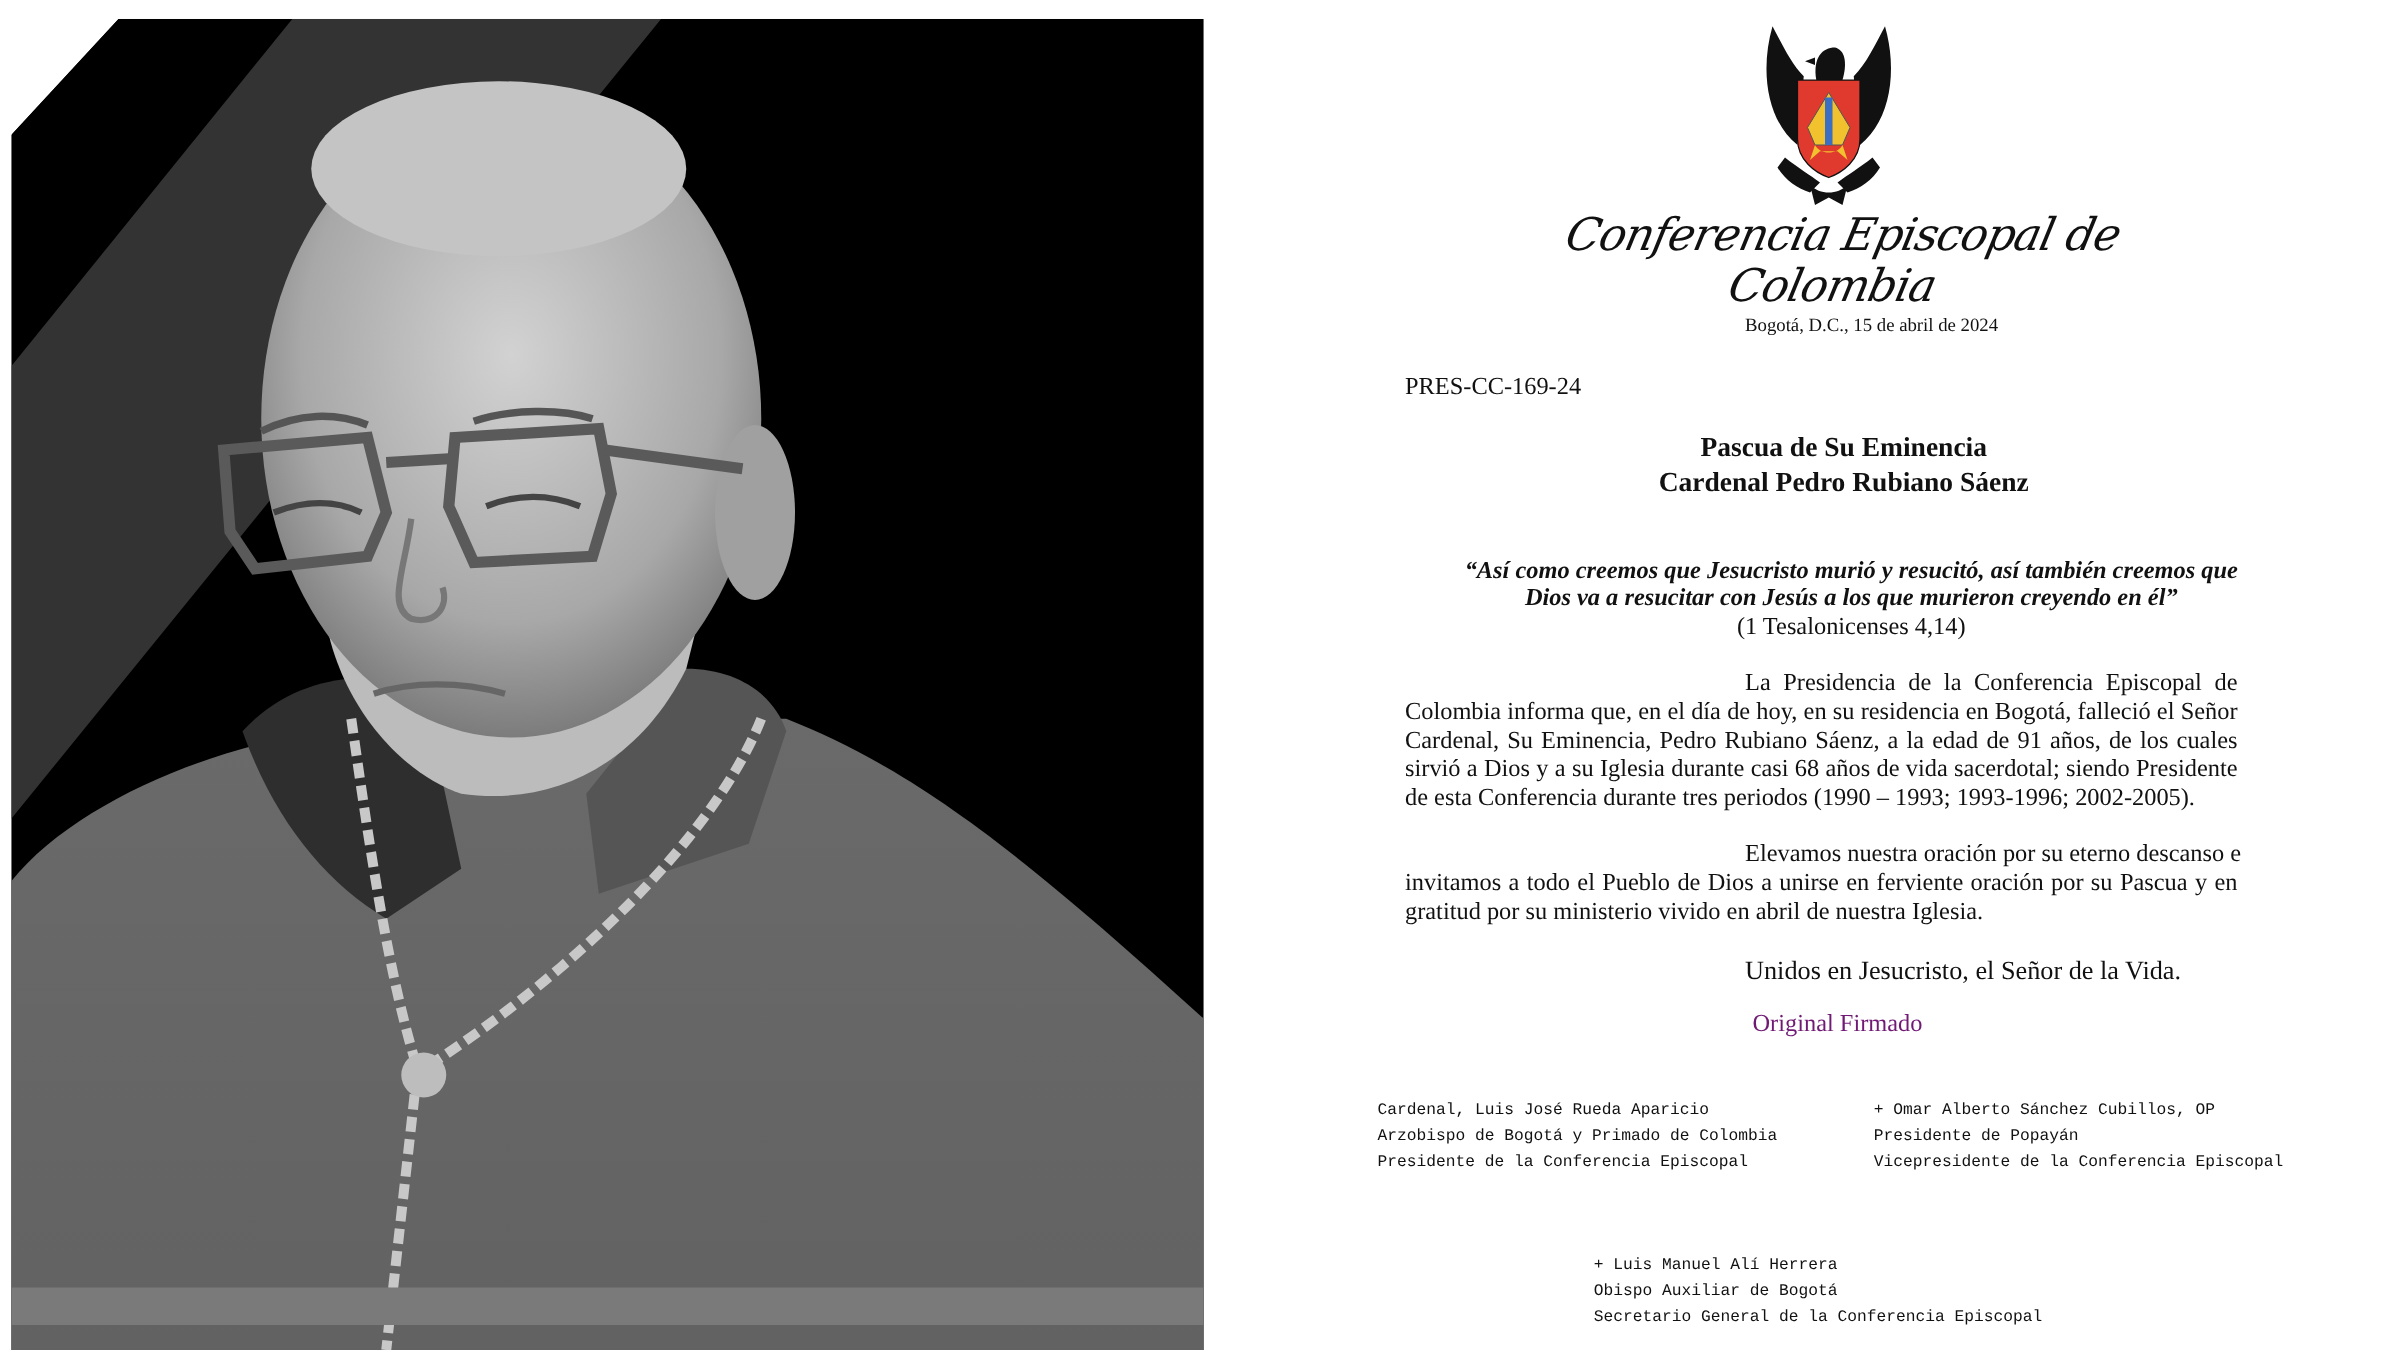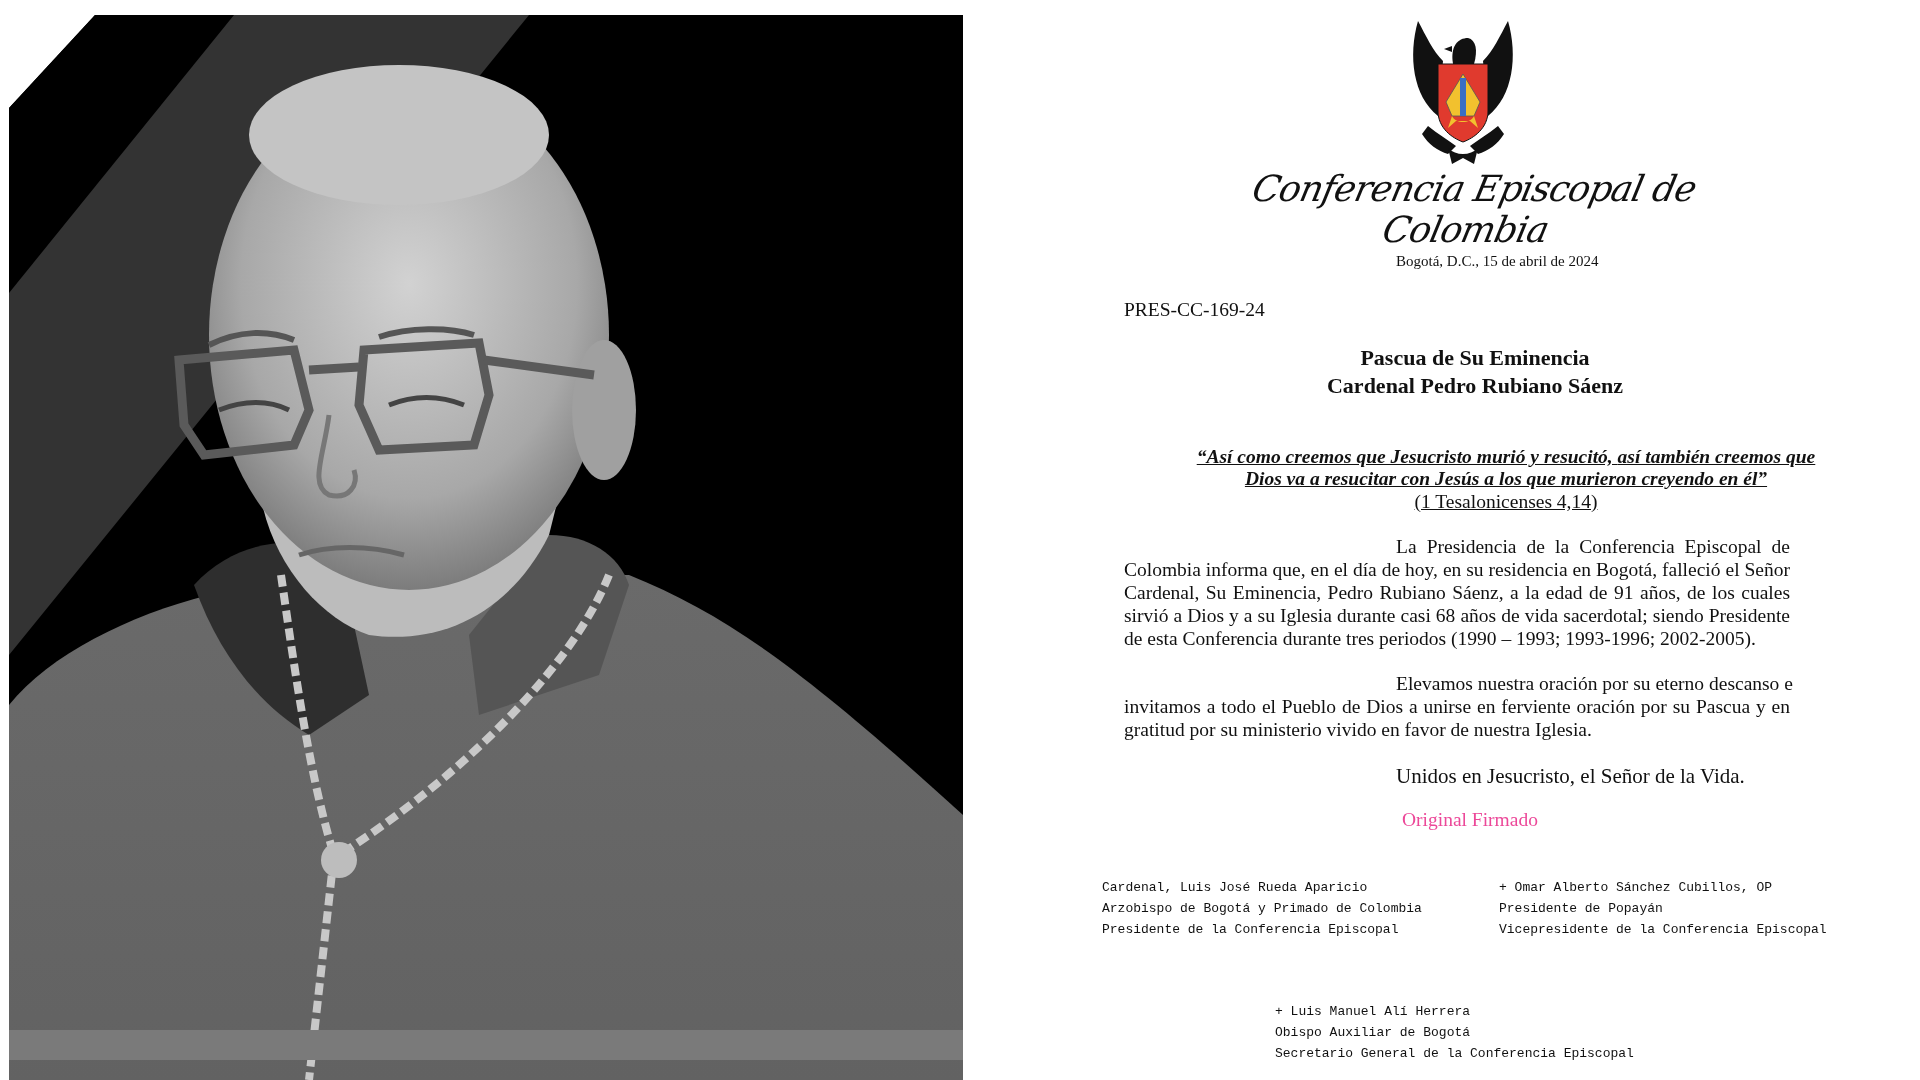--- a/index.html
+++ b/index.html
@@ -22,26 +22,26 @@
   .emblem { position: absolute; left: 1408px; top: 16px; width: 110px; height: 150px; }
   .script-title {
     position: absolute; left: 1240px; top: 168px; width: 460px; text-align: center;
     font-family: "DejaVu Serif", serif; font-style: italic; font-size: 36px;
     letter-spacing: -1px; color: #111; transform: skewX(-12deg);
     font-weight: normal;
   }
   .date { left: 1396px; top: 253px; font-size: 15px; }
   .ref { left: 1124px; top: 299px; font-size: 19.5px; font-weight: normal; }
   .title { left: 1175px; width: 600px; text-align: center; font-size: 22px; font-weight: bold; }
-  .quote { left: 1106px; width: 800px; text-align: center; font-size: 19.5px; text-decoration: underline; }
+  .quote { left: 1081px; width: 800px; text-align: center; font-size: 19.5px; }
   .quote.it { font-style: italic; font-weight: bold; }
   .para-line { left: 1124px; width: 666px; font-size: 19.5px; text-align: justify; text-align-last: justify; }
   .para-line.last { text-align-last: left; }
   .para-line.indent { left: 1396px; width: 394px; }
-  .red { color: #ec4899; }
+  .red { color: #701a75; }
   .sig { text-align: left; font-size: 13px; line-height: 21px; position: absolute; font-family: Liberation Mono, monospace; }
   .sig div { white-space: nowrap; }
 </style>
 </head>
 <body>
 
 <div class="photo">
   <svg width="954" height="1065" viewBox="0 0 954 1065">
     <defs>
       <radialGradient id="skin" cx="50%" cy="40%" r="60%">
@@ -130,21 +130,21 @@
 <div class="abs quote" style="top:491px">(1 Tesalonicenses 4,14)</div>
 
 <div class="abs para-line indent" style="top:536px">La Presidencia de la Conferencia Episcopal de</div>
 <div class="abs para-line" style="top:559px">Colombia informa que, en el día de hoy, en su residencia en Bogotá, falleció el Señor</div>
 <div class="abs para-line" style="top:582px">Cardenal, Su Eminencia, Pedro Rubiano Sáenz, a la edad de 91 años, de los cuales</div>
 <div class="abs para-line" style="top:605px">sirvió a Dios y a su Iglesia durante casi 68 años de vida sacerdotal; siendo Presidente</div>
 <div class="abs para-line last" style="top:628px">de esta Conferencia durante tres periodos (1990 – 1993; 1993-1996; 2002-2005).</div>
 
 <div class="abs para-line indent" style="top:673px">Elevamos nuestra oración por su eterno descanso e</div>
 <div class="abs para-line" style="top:696px">invitamos a todo el Pueblo de Dios a unirse en ferviente oración por su Pascua y en</div>
-<div class="abs para-line last" style="top:719px">gratitud por su ministerio vivido en favor de nuestra Iglesia.</div>
+<div class="abs para-line last" style="top:719px">gratitud por su ministerio vivido en abril de nuestra Iglesia.</div>
 
 <div class="abs" style="left:1396px; top:764px; font-size:21px">Unidos en Jesucristo, el Señor de la Vida.</div>
 <div class="abs red" style="left:1402px; top:809px; font-size:19.5px">Original Firmado</div>
 
 <div class="sig" style="left:1102px; width:400px; top:877px">
   <div>Cardenal, Luis José Rueda Aparicio</div>
   <div>Arzobispo de Bogotá y Primado de Colombia</div>
   <div>Presidente de la Conferencia Episcopal</div>
 </div>
 <div class="sig" style="left:1499px; width:400px; top:877px">

